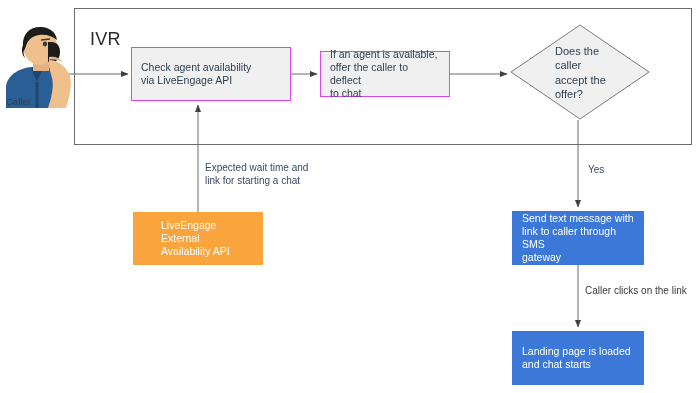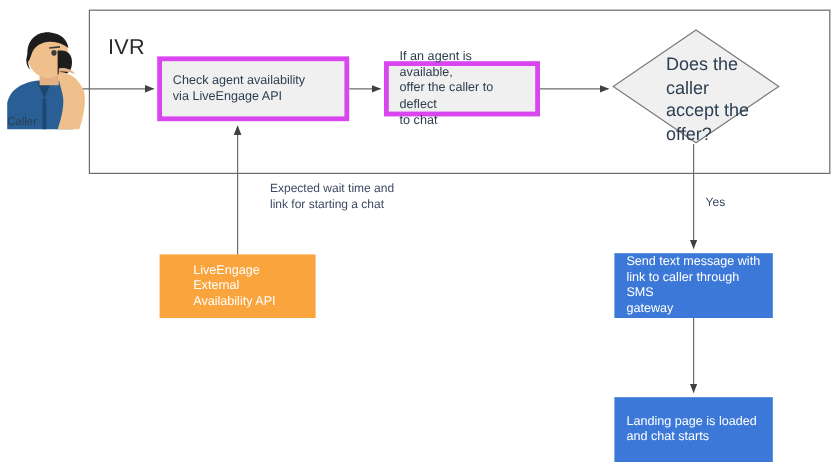--- a/index.html
+++ b/index.html
@@ -54,21 +54,21 @@
     top: 14px;
     font-size: 18px;
     color: #2b2b2b;
     letter-spacing: 0.2px;
     margin-top: 15px;
   }
 
   
   .proc {
     background: #f0f0f0;
-    border: 4px solid #d946ef;
+    border: 1px solid #d946ef;
     color: #2c3e50;
     font-size: 10.5px;
     padding: 0 9px;
   }
   
   #decision {
     position: absolute;
     left: 510px;
     top: 24px;
     width: 140px;
@@ -76,21 +76,21 @@
   }
   #decision .diamond-shape {
     position: absolute;
     inset: 0;
   }
   #decision .dlabel {
     position: absolute;
     left: 45px;
     top: 20px;
     width: 72px;
-    font-size: 15px;
+    font-size: 11px;
     color: #2c3e50;
     line-height: 1.3;
     white-space: pre-line;
   }
 
   
   .orange {
     background: #f9a43c;
     color: #ffffff;
     font-size: 10.5px;
@@ -236,19 +236,20 @@
     <span class="txt">Send text message with
 link to caller through SMS
 gateway</span>
   </div>
 
   <div class="node blue" id="node-landing-page" style="left:512px; top:331px; width:132px; height:54px;">
     <span class="txt">Landing page is loaded
 and chat starts</span>
   </div>
 
-  <div class="edge-label" style="left:205px; top:151px;margin-left:20px;">Expected wait time and
+  <div class="edge-label" style="left:205px; top:161px;">Expected wait time and
 link for starting a chat</div>
 
   <div class="edge-label" style="left:588px; top:163px;">Yes</div>
 
+  <div class="edge-label dark" style="left:585px; top:284px;">Caller clicks on the link</div>
 
 </div>
 
 </body></html>

